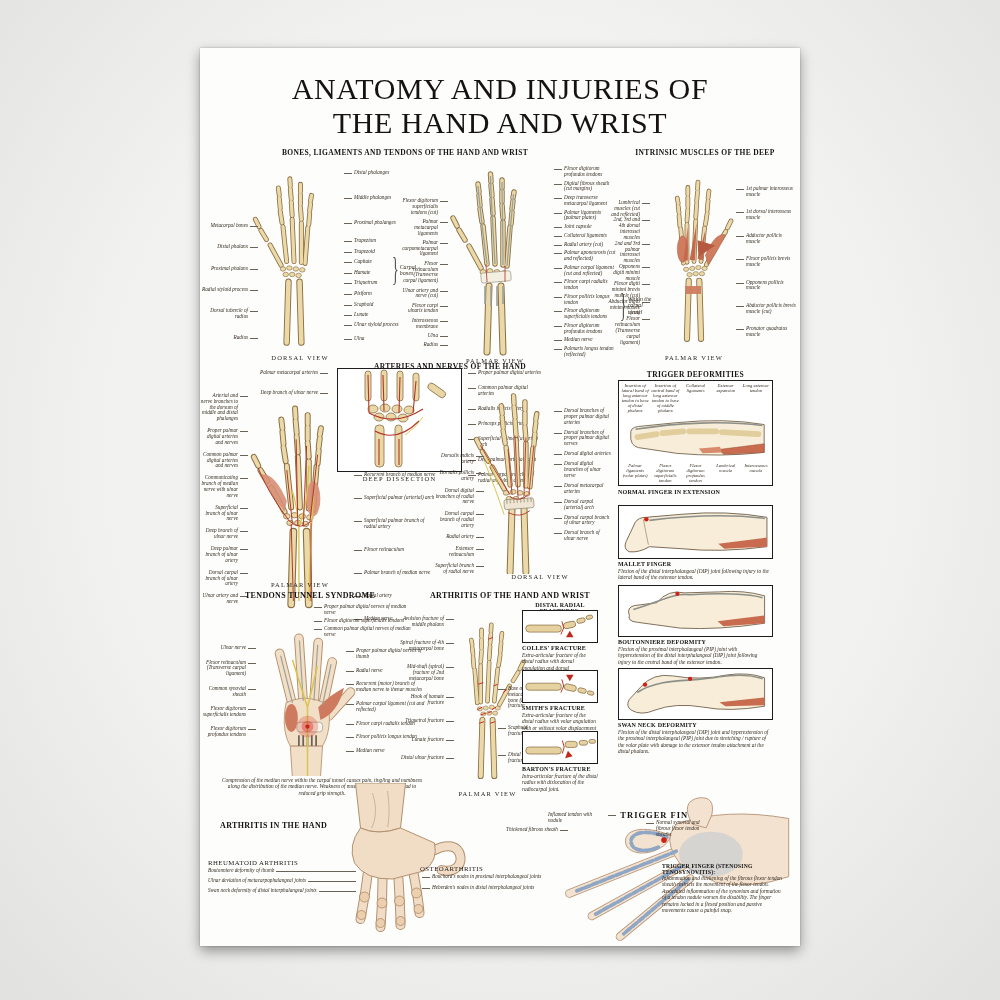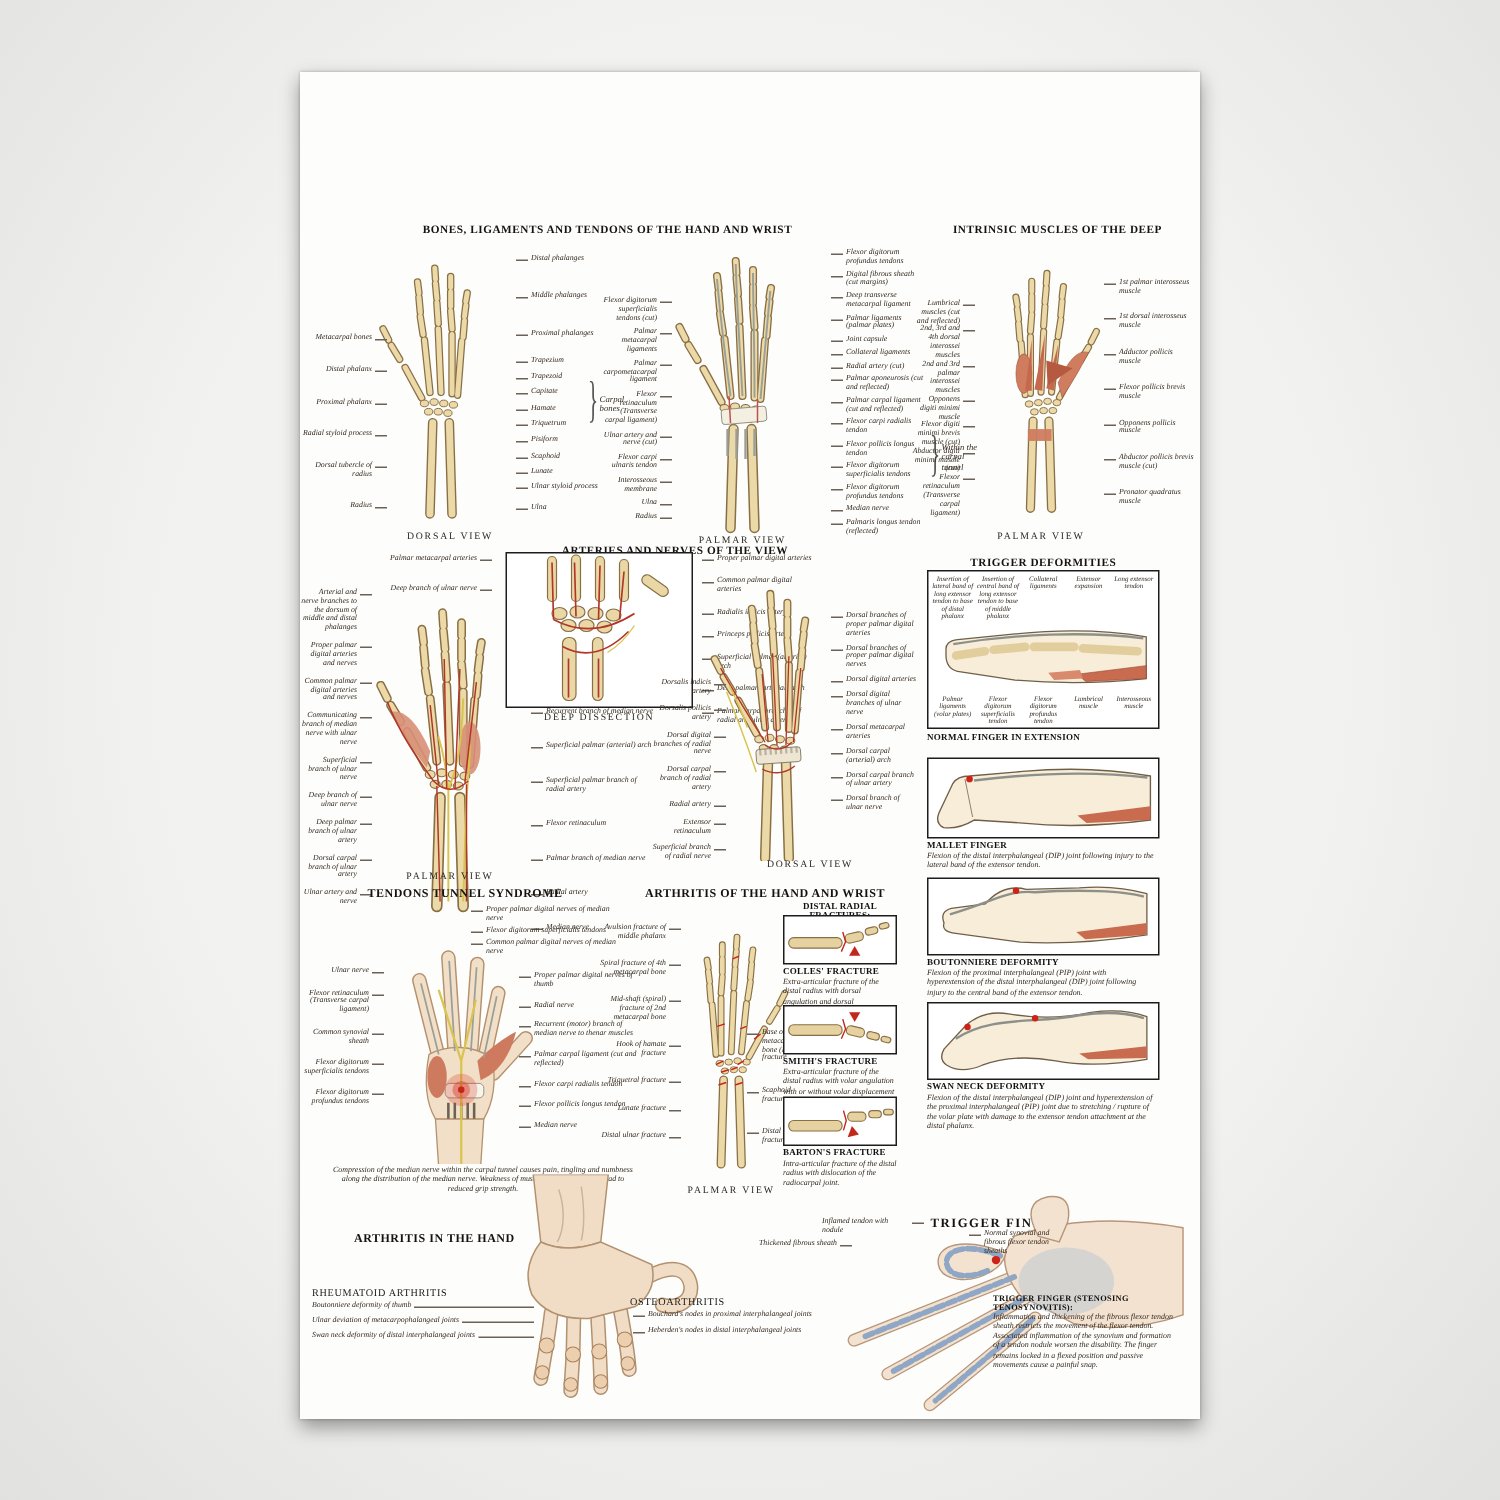--- a/index.html
+++ b/index.html
@@ -278,20 +278,24 @@
         <path d="M138 44 C114 34 98 40 100 50 C102 60 118 60 130 54"></path>
       </g>
       <circle cx="135" cy="47" r="3" fill="#cc2218"></circle>
     </g>
   </defs>
 </svg>
 
 <div class="page">
 <div class="poster">
 
+  <div class="abs ptitle" style="left:0;top:24px;width:600px;">
+    <span>ANATOMY AND INJURIES OF</span><br>
+    <span>THE HAND AND WRIST</span>
+  </div>
 
   <div class="abs shdr" style="left:15px;top:100px;width:380px;">BONES, LIGAMENTS AND TENDONS OF THE HAND AND WRIST</div>
   <div class="abs shdr" style="left:410px;top:100px;width:190px;">INTRINSIC MUSCLES OF THE DEEP</div>
 
   <svg class="abs" style="left:48px;top:113px;" width="92" height="192" viewBox="0 0 100 190">
         <use href="#skel"></use>
       </svg>
   <div class="abs col left sm" style="left:2px;top:175px;width:58px;height:118px;">
         <div class="lr">
           <span class="t">Metacarpal bones</span>
@@ -553,21 +557,21 @@
           <span class="t">Abductor pollicis brevis muscle (cut)</span>
           <span class="ln"></span>
         </div>
         <div class="lr">
           <span class="t">Pronator quadratus muscle</span>
           <span class="ln"></span>
         </div>
       </div>
   <div class="abs vlbl" style="left:450px;top:306px;width:88px;">PALMAR VIEW</div>
 
-  <div class="abs shdr" style="left:130px;top:314px;width:240px;">ARTERIES AND NERVES OF THE VIEW</div>
+  <div class="abs shdr" style="left:130px;top:314px;width:240px;">ARTERIES AND NERVES OF THE HAND</div>
 
   <svg class="abs" style="left:45px;top:328px;" width="110" height="252" viewBox="0 0 100 190">
         <use href="#skel"></use>
         <use href="#apOv"></use>
       </svg>
   <div class="abs col left sm" style="left:0px;top:345px;width:50px;height:212px;">
         <div class="lr">
           <span class="t">Arterial and nerve branches to the dorsum of middle and distal phalanges</span>
           <span class="ln"></span>
         </div>
@@ -940,21 +944,21 @@
   <div class="abs ptit" style="left:322px;top:657px;width:76px;">SMITH'S FRACTURE</div>
   <div class="abs pcap" style="left:322px;top:664px;width:76px;">Extra-articular fracture of the distal radius with volar angulation with or without volar displacement of the distal fragment.</div>
   <div class="abs pbox" style="left:322px;top:683px;width:76px;height:33px;">
     <svg width="73" height="30" viewBox="0 0 78 30">
           <use href="#fx3"></use>
         </svg>
   </div>
   <div class="abs ptit" style="left:322px;top:718px;width:76px;">BARTON'S FRACTURE</div>
   <div class="abs pcap" style="left:322px;top:725px;width:76px;">Intra-articular fracture of the distal radius with dislocation of the radiocarpal joint.</div>
 
-  <div class="abs shdr" style="left:36px;top:773px;width:120px;text-align:left;font-size:8px;">ARTHRITIS IN THE HAND</div>
+  <div class="abs shdr" style="left:20px;top:773px;width:120px;text-align:left;font-size:8px;">ARTHRITIS IN THE HAND</div>
   <svg class="abs" style="left:95px;top:735px;" width="195" height="160" viewBox="0 0 190 160">
         <use href="#arthand"></use>
       </svg>
   <div class="abs ssub" style="left:8px;top:811px;width:140px;">RHEUMATOID ARTHRITIS</div>
   <div class="abs col fill sm" style="left:8px;top:820px;width:150px;height:26px;">
         <div class="lr">
           <span class="t">Boutonniere deformity of thumb</span>
           <span class="ln"></span>
         </div>
         <div class="lr">

